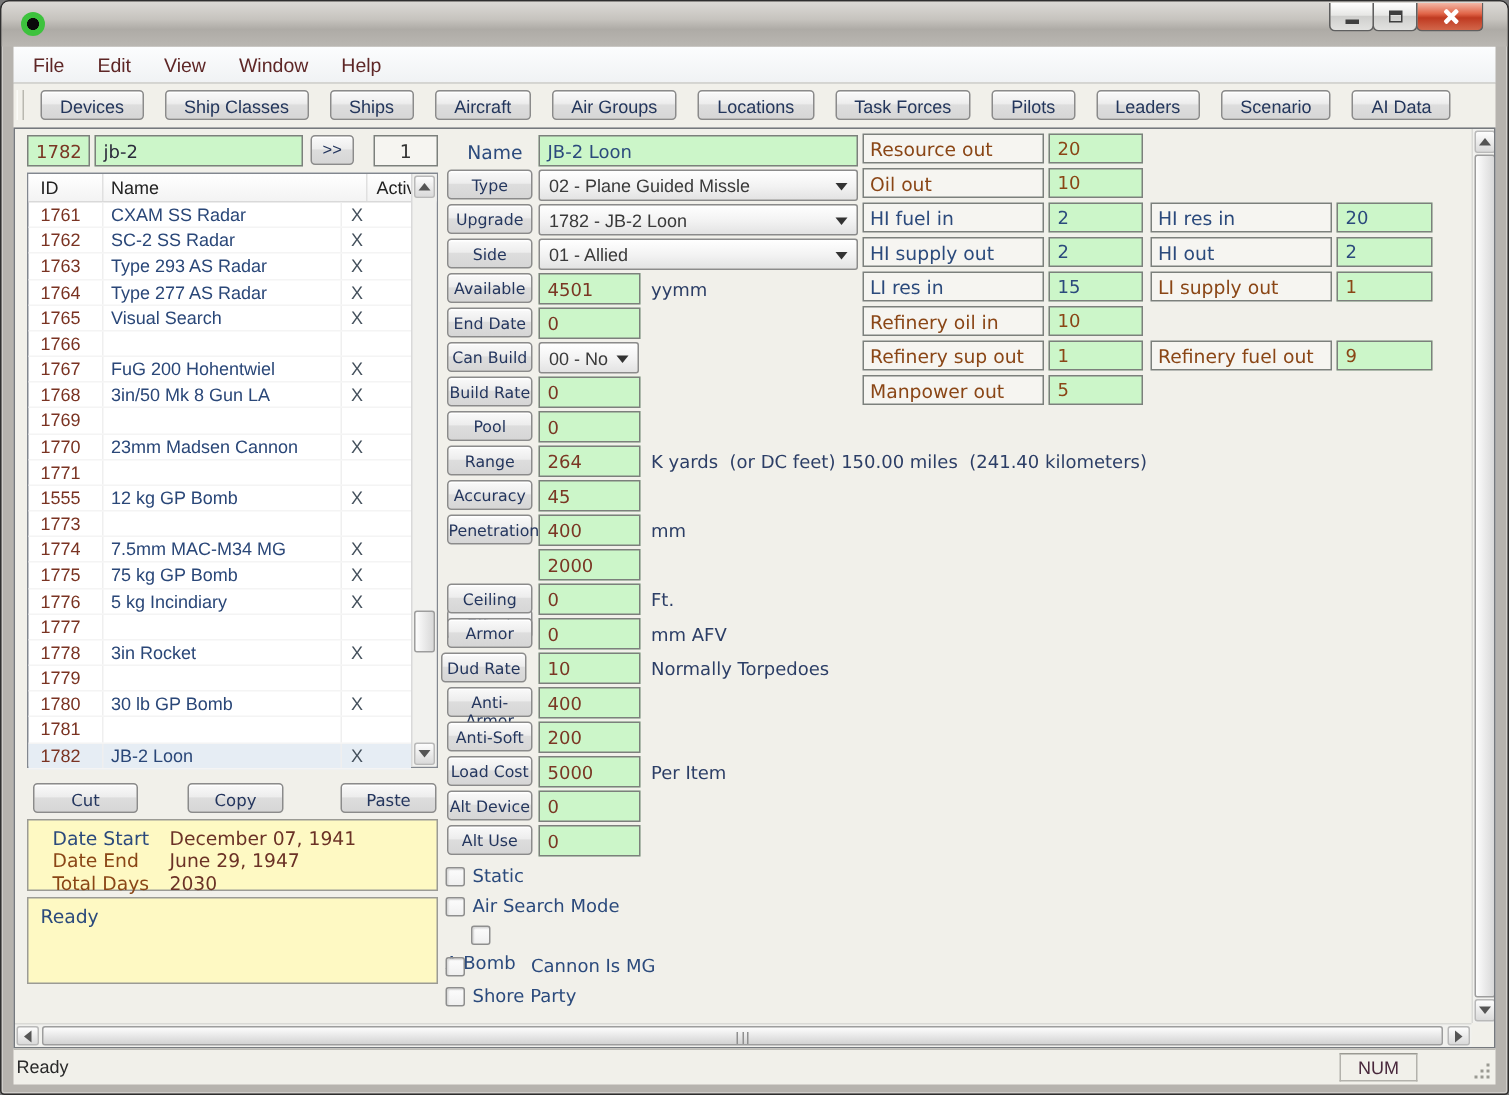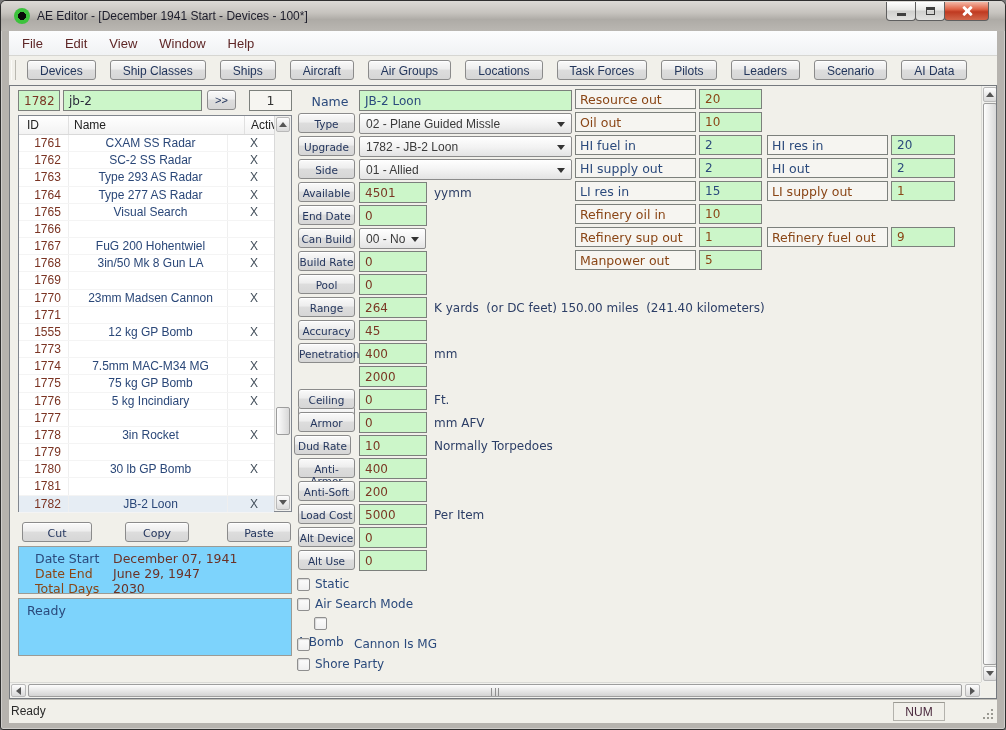--- a/index.html
+++ b/index.html
@@ -55,42 +55,42 @@
   
   .grid{position:absolute;left:8px;top:29px;width:274px;height:397px;background:#fff;border:1px solid #82878f;}
   .grid-header{display:flex;height:19px;background:linear-gradient(#ffffff,#f3f3f3);border-bottom:1px solid #d9d9d9;
     font-size:12px;color:#222;}
   .grid-header .gc{padding-top:2px;border-right:1px solid #e0e0e0;}
   .gc{overflow:hidden;white-space:nowrap;}
   .c-id{width:50px;padding-left:8px;}
   .c-name{flex:1;padding-left:5px;}
   .c-active{width:46px;padding-left:6px;border-right:none !important;}
   .grid-body{position:absolute;left:0;top:19px;right:17px;bottom:0;}
-  .g-row{display:flex;height:17.18px;font-size:12px;border-bottom:1px solid #f4f4f4;text-align:center;}
+  .g-row{display:flex;height:17.18px;font-size:12px;border-bottom:1px solid #f4f4f4;}
   .g-row .gc{padding-top:1px;border-right:1px solid #efefef;}
   .g-row.sel{background:#e6edf4;}
   .g-id{color:#7a3322;}
   .g-nm{color:#2a4778;}
   .g-ac{color:#44505c;}
   
   .sb-track{position:absolute;background:#f1f1ee;}
   .sb-btn{position:absolute;background:linear-gradient(#fdfdfd,#dadada);border:1px solid #b9b9b9;border-radius:2px;
     display:flex;align-items:center;justify-content:center;}
   .tri{width:0;height:0;}
   .tri-up{border-left:4px solid transparent;border-right:4px solid transparent;border-bottom:5px solid #555;}
   .tri-dn{border-left:4px solid transparent;border-right:4px solid transparent;border-top:5px solid #555;}
   .tri-lf{border-top:4px solid transparent;border-bottom:4px solid transparent;border-right:5px solid #555;}
   .tri-rt{border-top:4px solid transparent;border-bottom:4px solid transparent;border-left:5px solid #555;}
   .sb-thumb-v{position:absolute;background:linear-gradient(90deg,#fdfdfd,#d8d8d8);border:1px solid #9d9d9d;border-radius:2px;}
   .sb-thumb-h{position:absolute;background:linear-gradient(#fdfdfd,#d3d3d3);border:1px solid #9d9d9d;border-radius:2px;}
   .h-grip{position:absolute;left:50%;top:3px;width:8px;height:8px;margin-left:-4px;
     border-left:1px solid #8f8f8f;border-right:1px solid #8f8f8f;}
   .h-grip::before{content:"";position:absolute;left:3px;top:0;bottom:0;width:1px;background:#8f8f8f;}
   
-  .panelbox{position:absolute;border:1px solid #9b9b95;background:#7dd3fc;}
+  .panelbox{position:absolute;border:1px solid #9b9b95;background:#fef9c3;}
   .sum-row{position:absolute;left:16px;font:12.5px "DejaVu Sans",sans-serif;white-space:nowrap;}
   .sum-label{display:inline-block;width:78px;}
   .sum-value{color:#6b3226;}
   .msg-text{position:absolute;left:8px;top:4px;font:12.5px "DejaVu Sans",sans-serif;color:#2b4a7c;}
   
   .cb-row{position:absolute;display:flex;align-items:center;gap:5px;}
   .cb{width:13px;height:13px;background:linear-gradient(#fdfdfd,#f0f0f0);border:1px solid #8f8f8f;border-radius:2px;
     box-shadow:inset 1px 1px 1px #d7d7d7;}
   .cb-label{font:12px "DejaVu Sans",sans-serif;color:#2b4a7c;white-space:nowrap;}
   
@@ -101,21 +101,20 @@
   .grip-dot{position:absolute;right:4px;bottom:4px;width:2px;height:2px;background:#9a9992;
     box-shadow:-4px 0 #9a9992,-8px 0 #9a9992,0 -4px #9a9992,-4px -4px #9a9992,0 -8px #9a9992;}
 </style>
 </head>
 <body>
 
 <div class="window">
 
   <div class="titlebar">
     <span class="app-icon"></span>
-    <span class="title-text">AE Editor - [December 1941 Start - Devices - 100*]</span>
     <div class="win-buttons">
       <div class="winbtn min">
           <span class="glyph-min"></span>
         </div>
       <div class="winbtn max">
           <span class="glyph-max"></span>
         </div>
       <div class="winbtn close">
           <span class="glyph-close"></span>
         </div>

